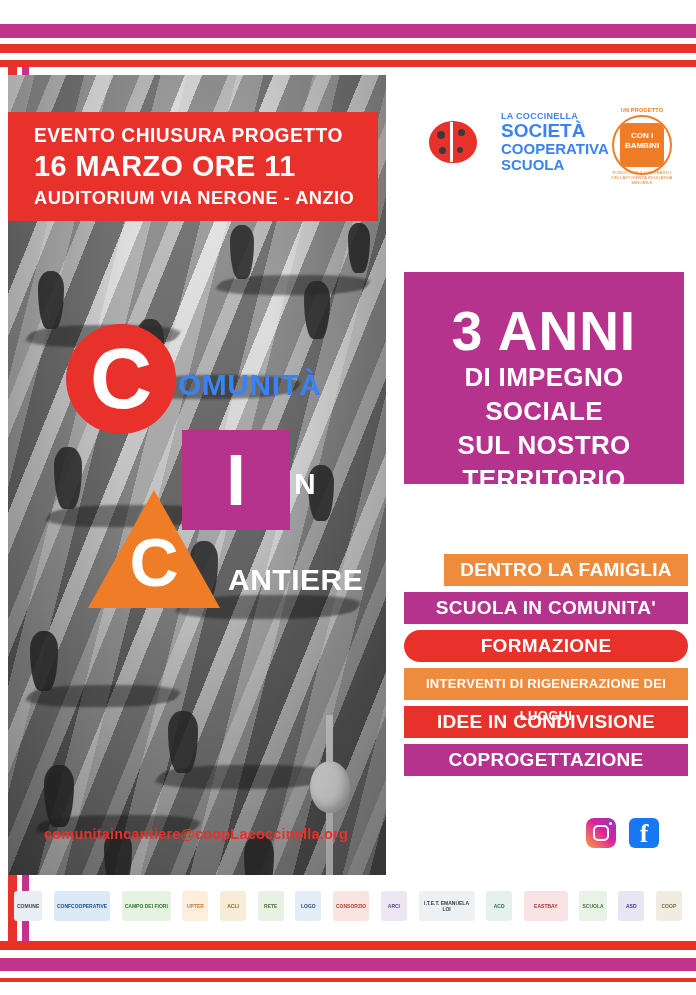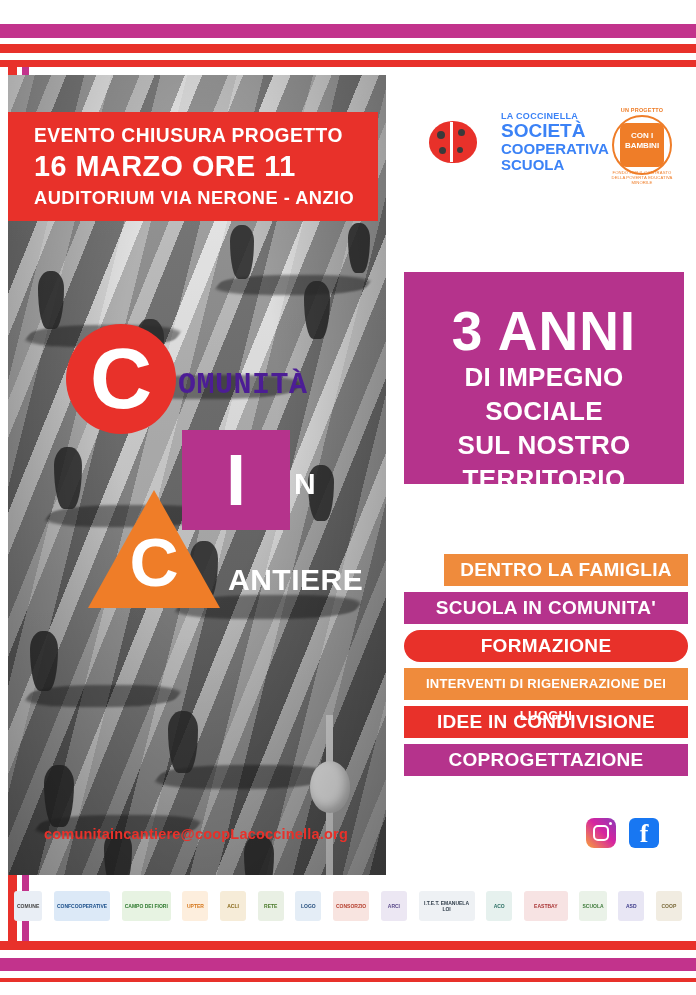--- a/index.html
+++ b/index.html
@@ -178,25 +178,24 @@
     background: #e8312a;
     color: #ffffff;
     font-size: 86px;
     font-weight: bold;
     line-height: 108px;
     text-align: center;
   }
   .word-comunita {
     position: absolute;
     left: 118px; top: 48px;
-    color: #4c1d95;
+    color: #3b82f6;
     font-size: 30px;
     font-weight: bold;
     letter-spacing: .5px;
-    font-family: Liberation Mono, monospace;
   }
   .i-square {
     position: absolute;
     left: 122px; top: 110px;
     width: 108px; height: 100px;
     background: #b5338c;
     color: #ffffff;
     font-size: 72px;
     font-weight: bold;
     line-height: 100px;

